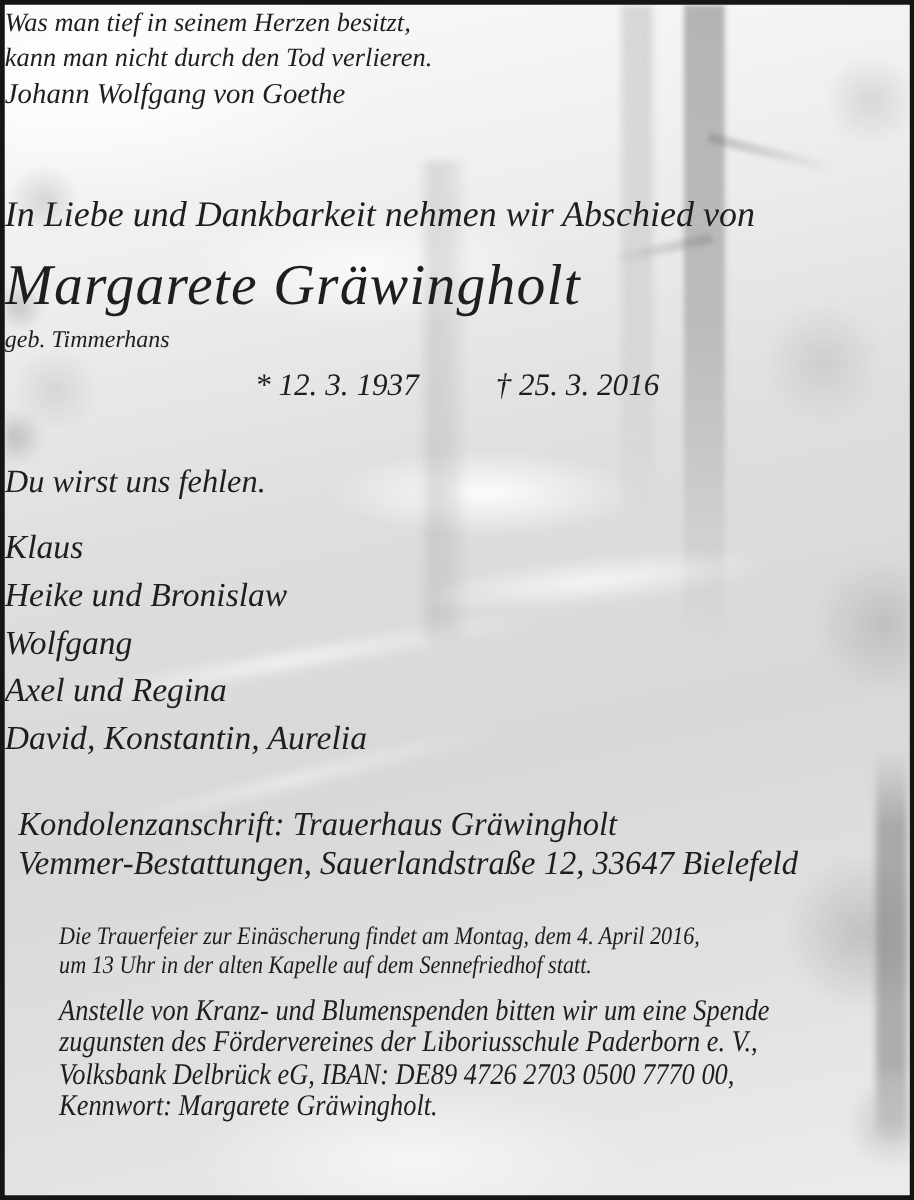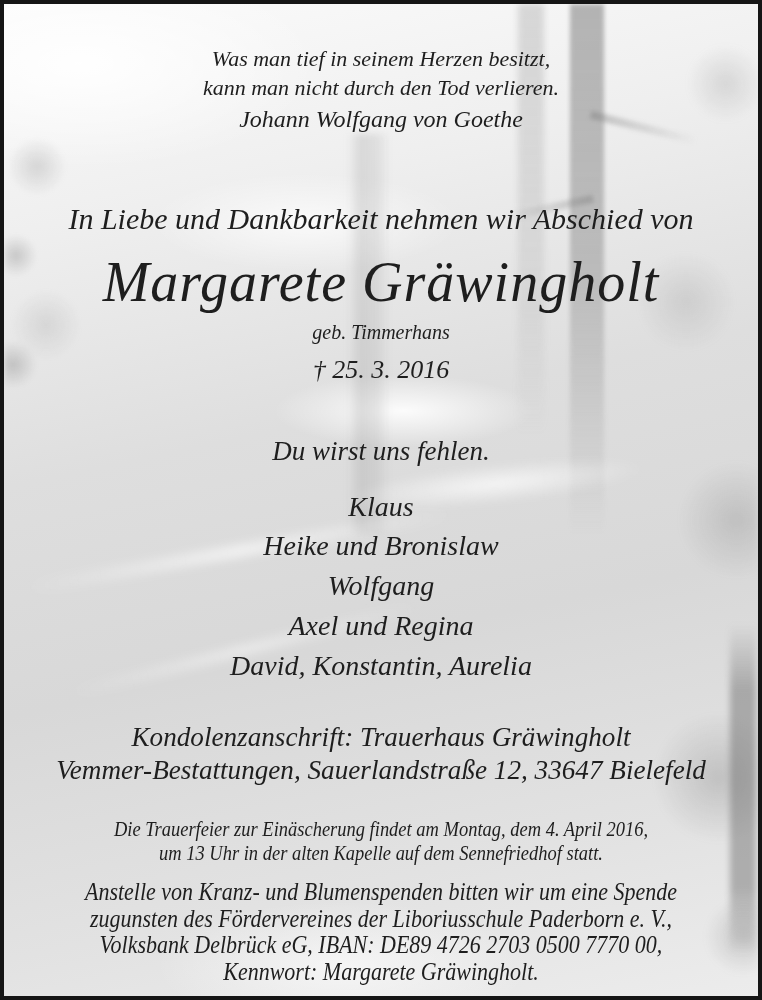--- a/index.html
+++ b/index.html
@@ -91,30 +91,28 @@
       radial-gradient(circle 42px at 22% 28%, rgba(140,140,140,0.28), rgba(140,140,140,0) 70%),
       radial-gradient(circle 30px at 8% 55%, rgba(120,120,120,0.32), rgba(120,120,120,0) 70%),
       radial-gradient(circle 50px at 28% 76%, rgba(150,150,150,0.22), rgba(150,150,150,0) 70%),
       radial-gradient(circle 34px at 6% 88%, rgba(110,110,110,0.3), rgba(110,110,110,0) 70%);
     filter: blur(2px);
   }
   
   .content {
     position: absolute;
     inset: 0;
-    text-align: center;
-    padding-top: 40px;
     box-sizing: border-box;
   }
   .quote-line { font-size: 22px; line-height: 1.32; }
   .quote-attribution { font-size: 24px; line-height: 1.3; margin-top: 2px; }
   .intro { margin-top: 66px; font-size: 30px; line-height: 1.2; }
   .deceased-name {
     margin: 12px 0 0 0;
-    font-size: 56px;
+    font-size: 48px;
     line-height: 1.2;
     font-weight: normal;
     letter-spacing: 1px;
   }
   .maiden-name { margin-top: 4px; font-size: 20px; line-height: 1.2; }
   .dates {
     margin-top: 10px;
     font-size: 26px;
     line-height: 1.25;
     display: flex;
@@ -165,20 +163,21 @@
       <div class="quote-attribution">Johann Wolfgang von Goethe</div>
     </div>
 
     <div class="intro">In Liebe und Dankbarkeit nehmen wir Abschied von</div>
 
     <h1 class="deceased-name">Margarete Gräwingholt</h1>
 
     <div class="maiden-name">geb. Timmerhans</div>
 
     <div class="dates">
+      <span>* 12. 3. 1937</span>
       <span>† 25. 3. 2016</span>
     </div>
 
     <div class="farewell">Du wirst uns fehlen.</div>
 
     <div class="mourners">
       <div>Klaus</div>
       <div>Heike und Bronislaw</div>
       <div>Wolfgang</div>
       <div>Axel und Regina</div>

